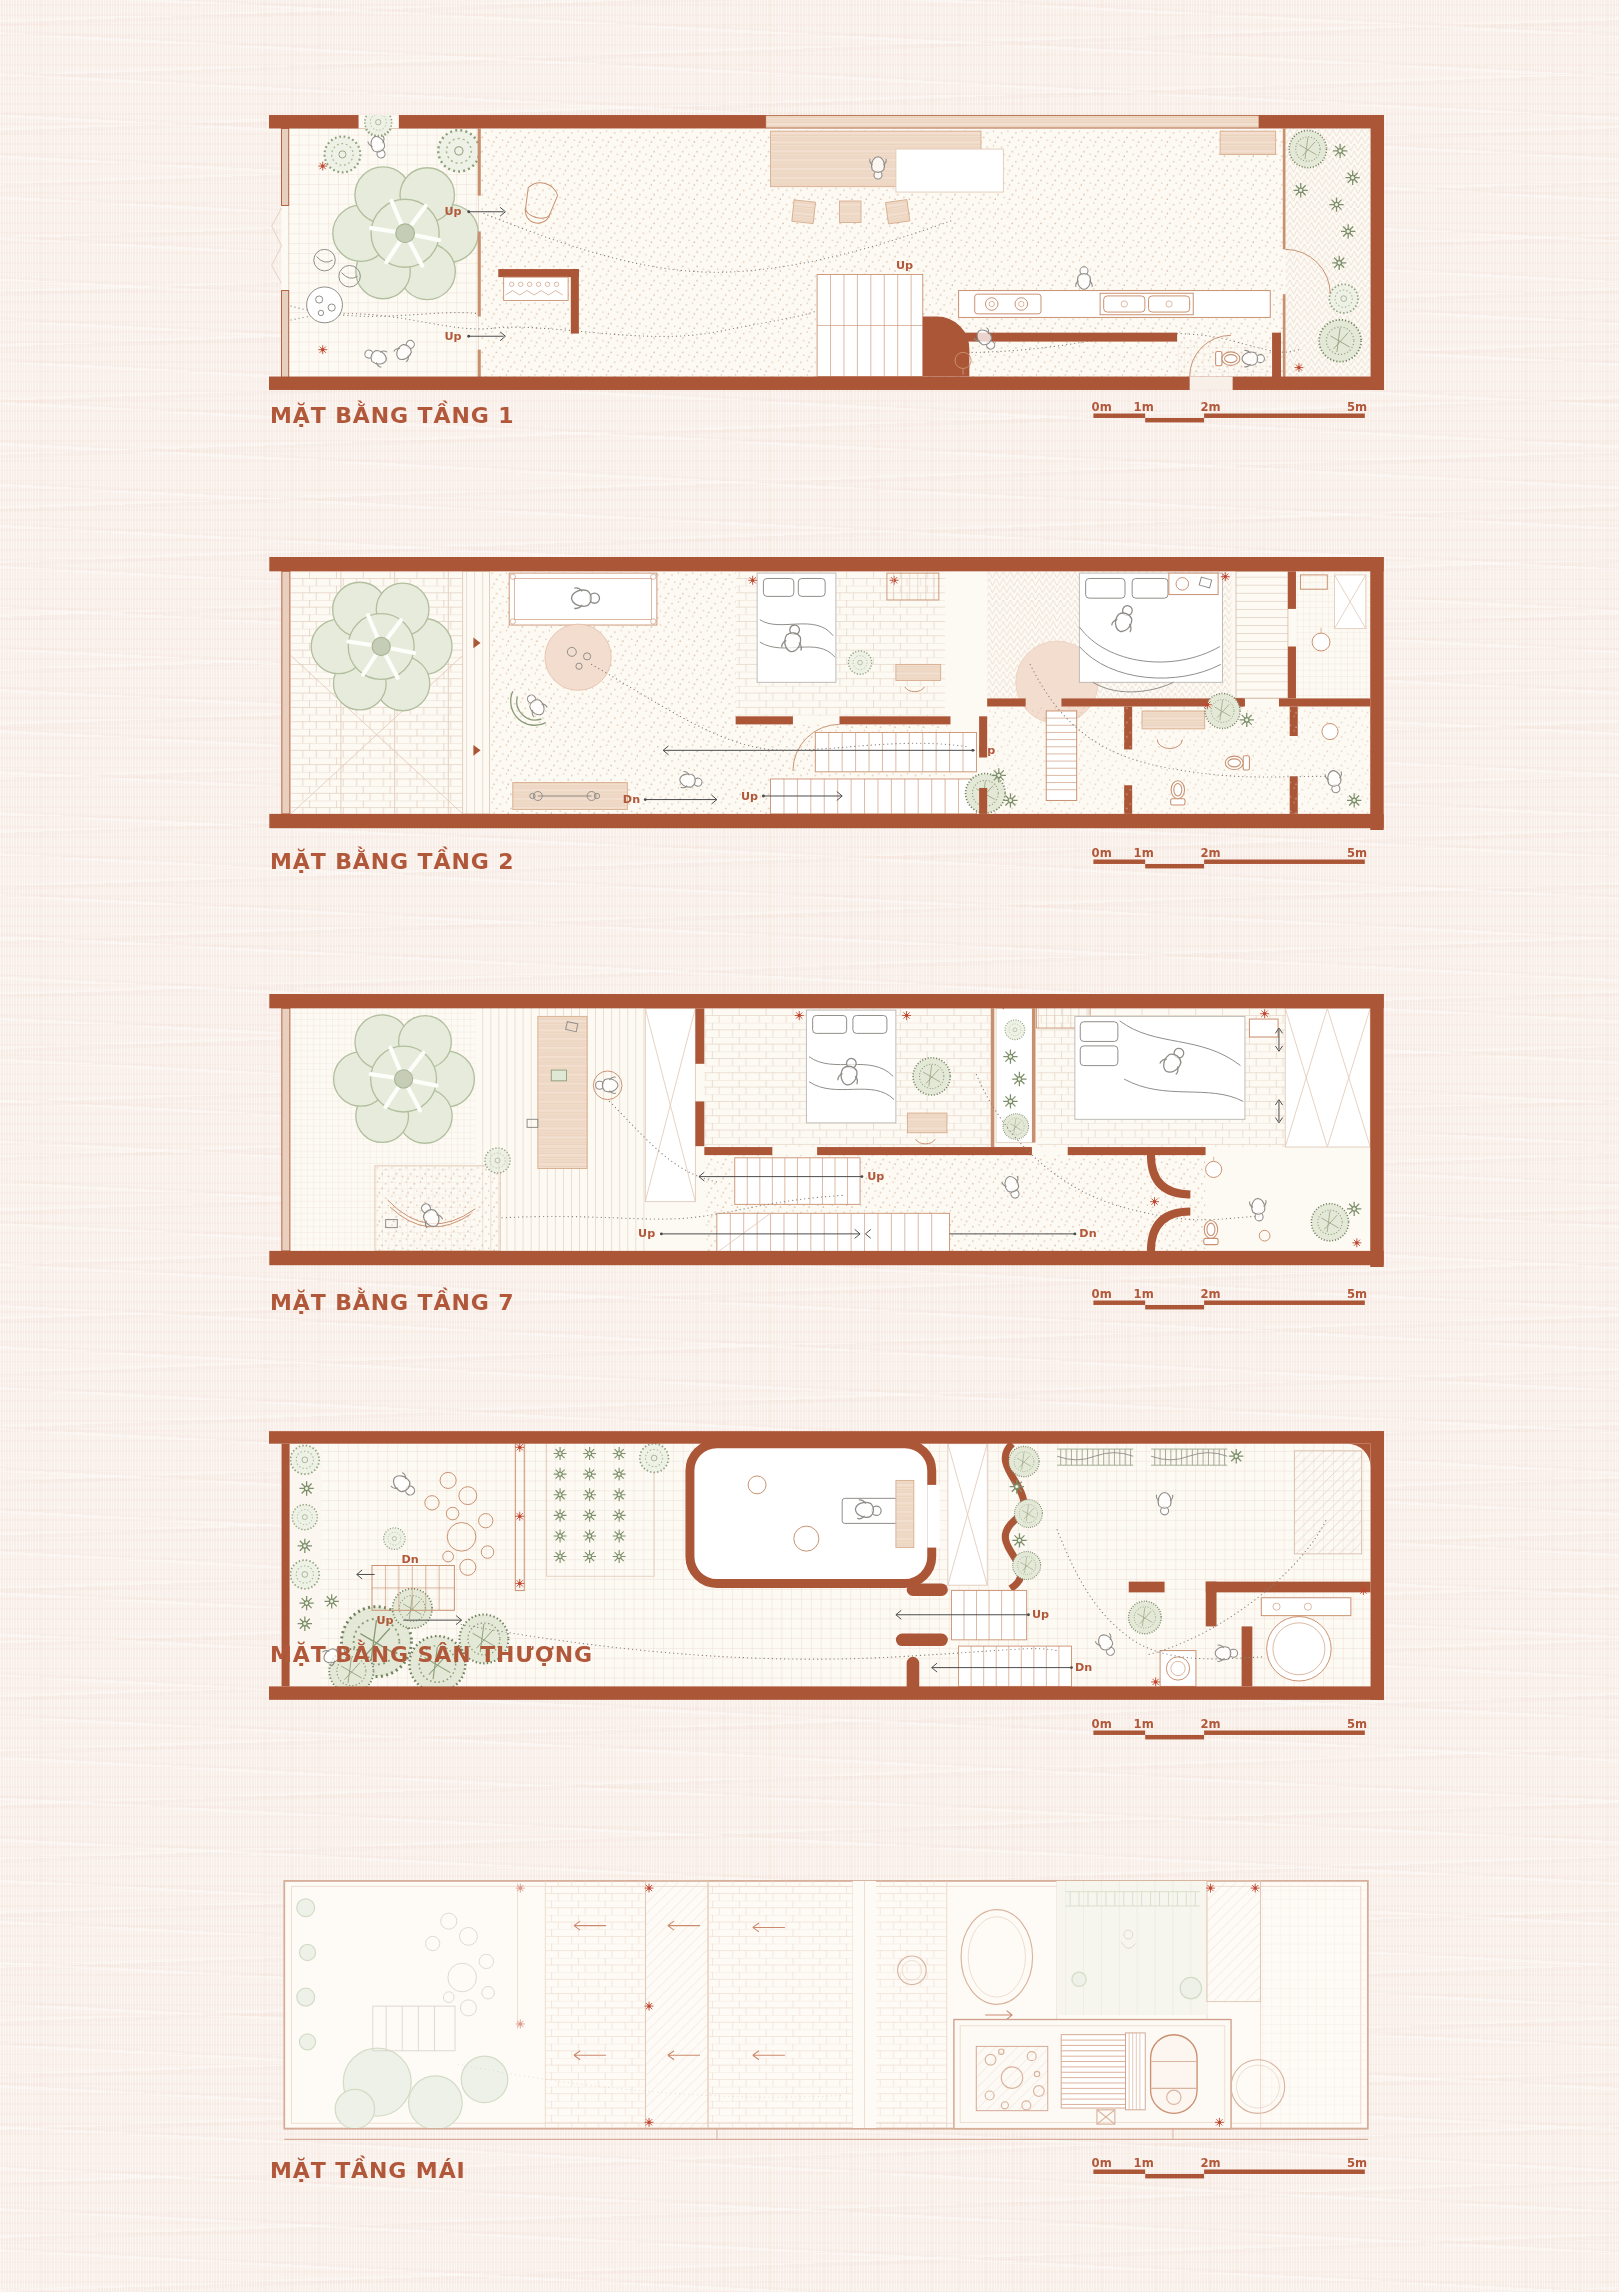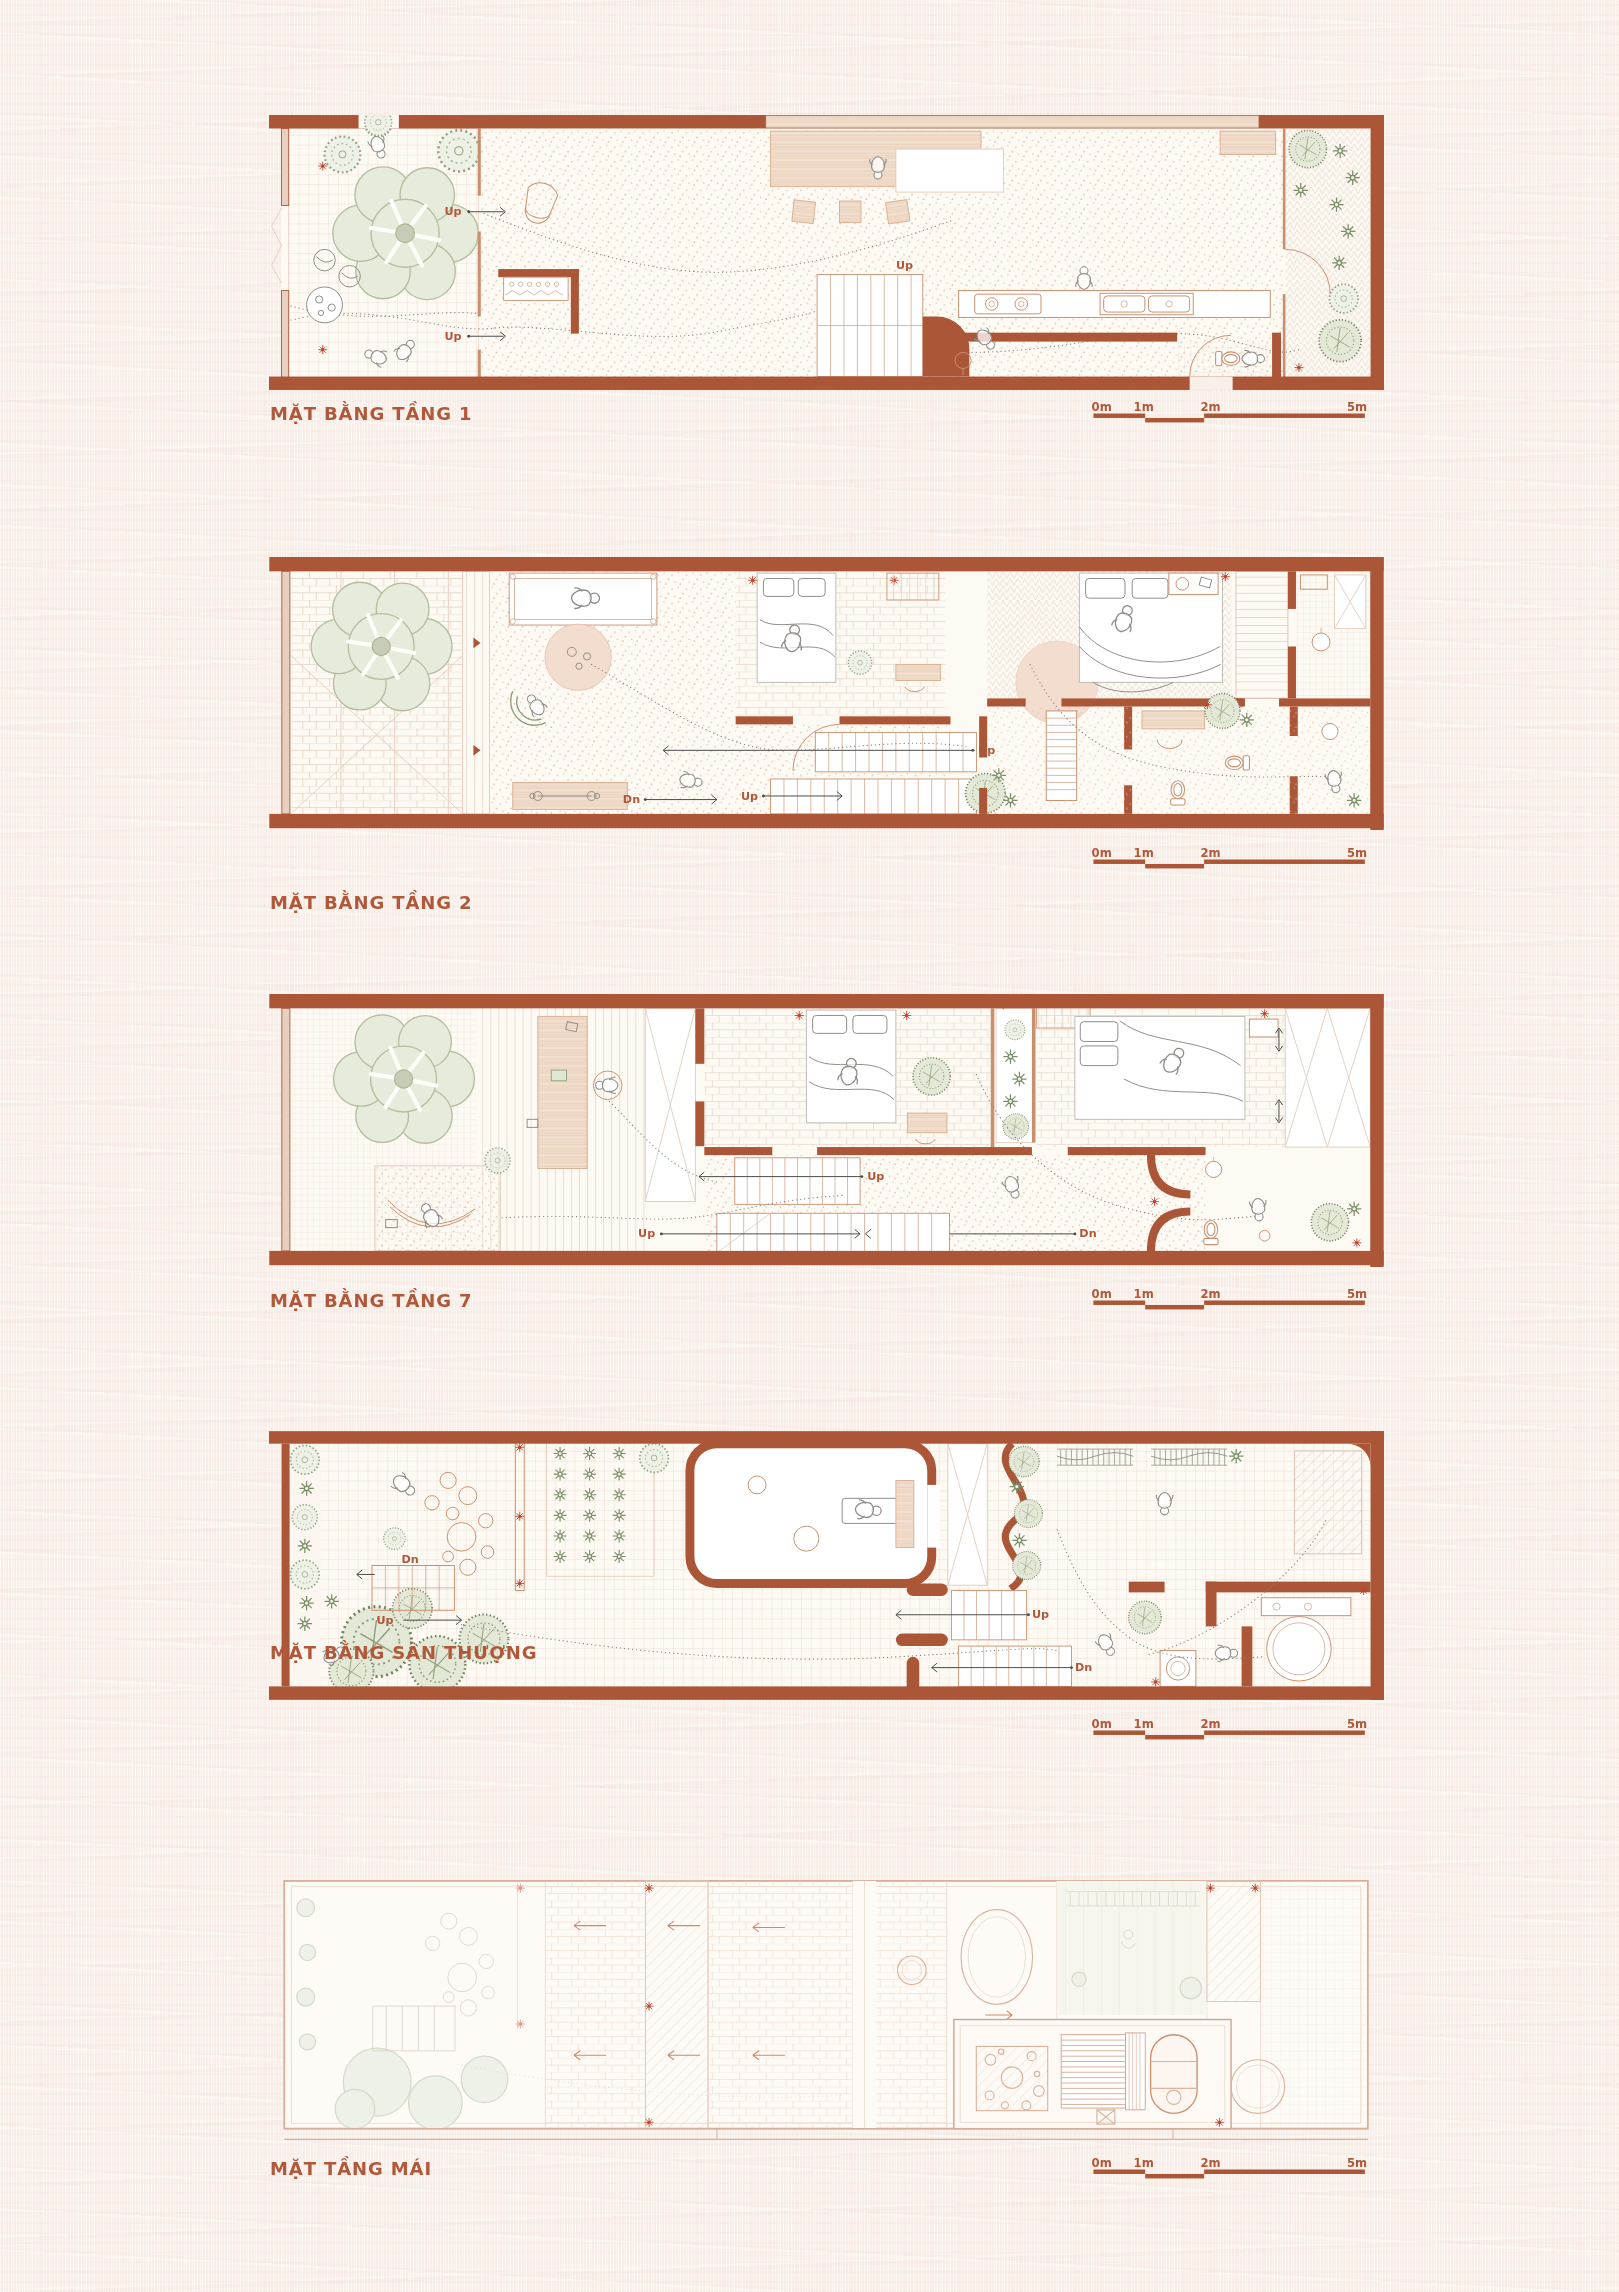--- a/index.html
+++ b/index.html
@@ -9,21 +9,21 @@
     background-image:
       repeating-linear-gradient(90deg, rgba(255,255,255,.45) 0 0.9px, rgba(255,255,255,0) 0.9px 2.7px),
       repeating-linear-gradient(0deg, rgba(240,216,204,.22) 0 1.8px, rgba(240,216,204,0) 1.8px 9.9px),
       repeating-linear-gradient(3deg, rgba(255,255,255,.25) 0 2.7px, rgba(242,221,210,.18) 2.7px 5.4px, rgba(255,255,255,0) 5.4px 41px),
       repeating-linear-gradient(-2deg, rgba(238,214,201,.14) 0 3.6px, rgba(255,255,255,.2) 3.6px 6.3px, rgba(255,255,255,0) 6.3px 54px);
     font-family:"DejaVu Sans","Liberation Sans",sans-serif;
   }
   .plan{position:absolute;display:block}
   .plan-title{
     position:absolute;left:270px;
-    color:#b2583a;font-weight:700;font-size:18px;letter-spacing:0.9px;
+    color:#b2583a;font-weight:700;font-size:22px;letter-spacing:0.9px;
     font-family:"DejaVu Sans","Liberation Sans",sans-serif;white-space:nowrap;
   }
   .scalebar{position:absolute;left:1091px;width:278px;height:25px}
   .sbar-txt{fill:#b2583a;font:700 13px "DejaVu Sans","Liberation Sans",sans-serif}
   
   .w{fill:#ac5638;stroke:none}
   .wlt{fill:#e9cfbd;stroke:#ac5638;stroke-width:1}
   .ln{stroke:#c9906f;stroke-width:1.1;fill:none}
   .lnf{stroke:#c9906f;stroke-width:1.1;fill:#fff}
   .lnt{stroke:#c9906f;stroke-width:.7;fill:none}
@@ -431,21 +431,21 @@
     <use href="#g-plant" transform="translate(1212,272)"></use>
 
     <path class="dotp" d="M360 120 C430 160 500 210 560 215 S700 200 780 212"></path>
     <path class="dotp" d="M850 120 C880 180 920 220 1000 235 S1120 245 1180 245"></path>
 
     <rect x="0" y="0" width="1245" height="16" class="w"></rect>
     <rect x="0" y="287" width="1245" height="16" class="w"></rect>
     <rect x="1230" y="0" width="15" height="305" class="w"></rect>
     <rect x="14" y="16" width="9" height="271" class="wlt"></rect>
   </svg>
-  <div class="plan-title" style="top:892px">MẶT BẰNG TẦNG 2</div>
+  <div class="plan-title" style="top:849px">MẶT BẰNG TẦNG 2</div>
   <svg class="scalebar" style="top:847px" viewBox="0 0 310 28">
     <text class="sbar-txt" x="0" y="11">0m</text>
     <text class="sbar-txt" x="47" y="11">1m</text>
     <text class="sbar-txt" x="122" y="11">2m</text>
     <text class="sbar-txt" x="286" y="11">5m</text>
     <rect x="2" y="14" width="58" height="5" fill="#ac5638"></rect>
     <rect x="60" y="19" width="66" height="5" fill="#ac5638"></rect>
     <rect x="126" y="14" width="180" height="5" fill="#ac5638"></rect>
   </svg>
 </section>

